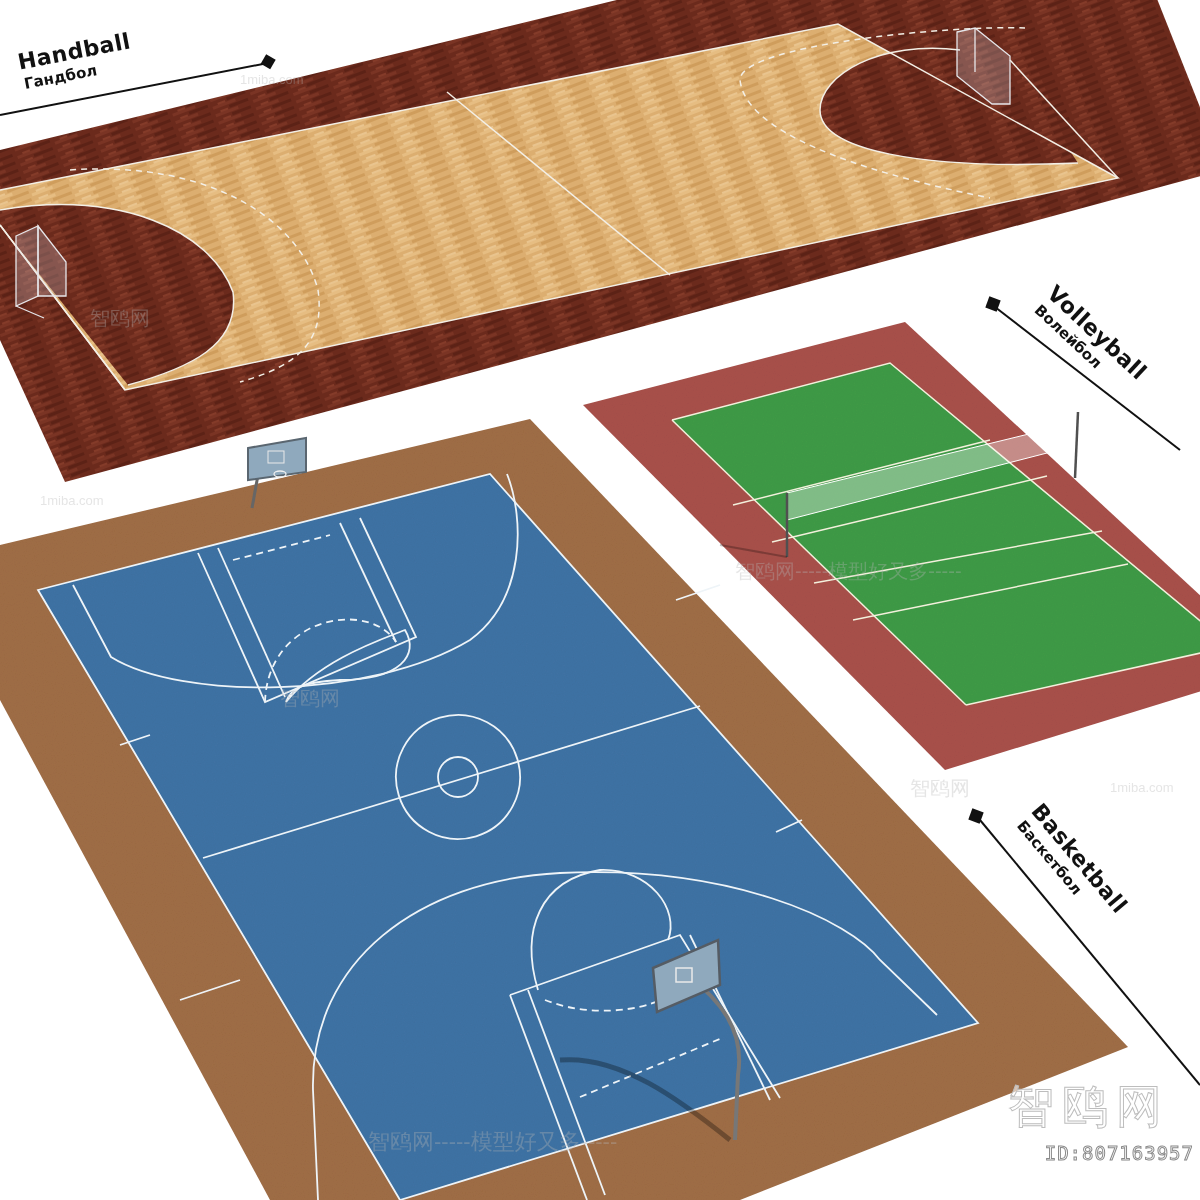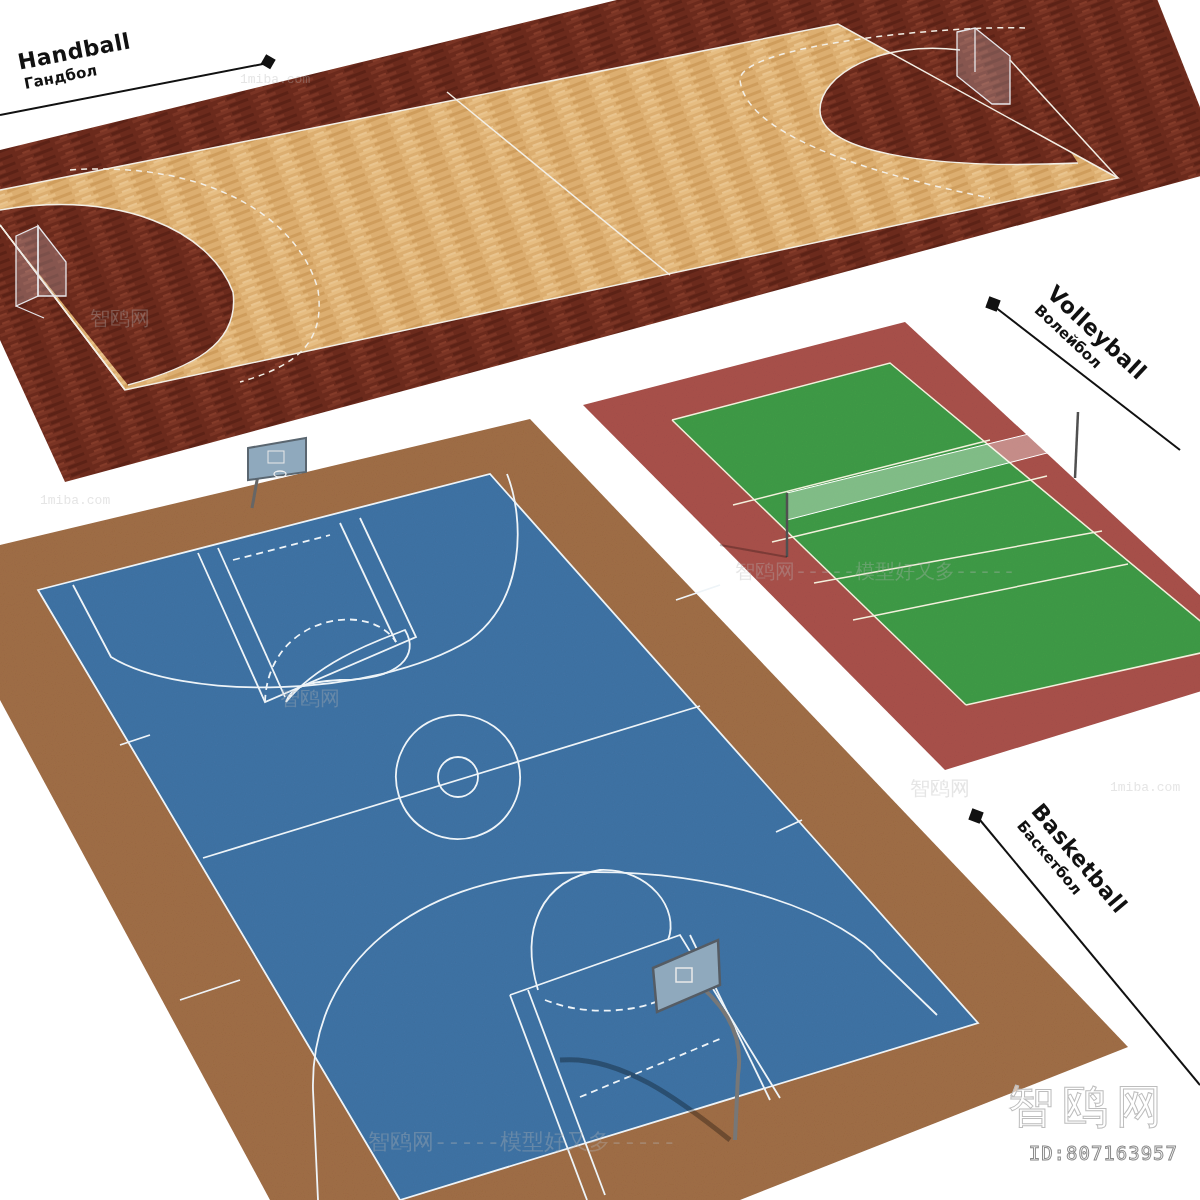--- a/index.html
+++ b/index.html
@@ -1,22 +1,22 @@
 <!DOCTYPE html>
 <html><head>
 <meta charset="utf-8">
 <style>
   html, body { margin: 0; padding: 0; background: #ffffff; }
   body { width: 1200px; height: 1200px; position: relative; overflow: hidden; font-family: "DejaVu Sans", sans-serif; }
   #scene { position: absolute; left: 0; top: 0; width: 1200px; height: 1200px; }
   .label { position: absolute; font-family: "DejaVu Sans", sans-serif; font-weight: bold; color: #111; white-space: nowrap; transform-origin: 0 0; line-height: 1; }
   .label .title { font-size: 22px; letter-spacing: 0.5px; display: block; }
   .label .subtitle { font-size: 15px; display: block; margin-top: 4px; margin-left: 2px; }
-  .wm { position: absolute; color: rgba(180,180,180,0.35); font-family: Liberation Mono, monospace; white-space: nowrap; pointer-events: none; }
-  .id-mark { position: absolute; right: 22px; bottom: 36px; font-family: "DejaVu Sans Mono", monospace; font-size: 19px; color: #fff; -webkit-text-stroke: 1px #8a8a8a; letter-spacing: 1px; text-align: right; }
+  .wm { position: absolute; color: rgba(180,180,180,0.35); font-family: Liberation Sans, sans-serif; white-space: nowrap; pointer-events: none; }
+  .id-mark { position: absolute; right: 6px; bottom: 36px; font-family: "DejaVu Sans Mono", monospace; font-size: 19px; color: #fff; -webkit-text-stroke: 1px #8a8a8a; letter-spacing: 1px; text-align: right; }
   .big-wm { position: absolute; right: 30px; bottom: 62px; font-size: 46px; color: rgba(255,255,255,0.6); -webkit-text-stroke: 1px #bdbdbd; letter-spacing: 8px; }
 </style>
 </head>
 <body>
 
 <svg id="scene" viewBox="0 0 1200 1200" xmlns="http://www.w3.org/2000/svg">
   <defs>
     <pattern id="woodLight" width="40" height="8" patternUnits="userSpaceOnUse" patternTransform="rotate(-21)">
       <rect width="40" height="8" fill="#dcae70"></rect>
       <rect x="0" y="0" width="22" height="3" fill="#e6bd82"></rect>

